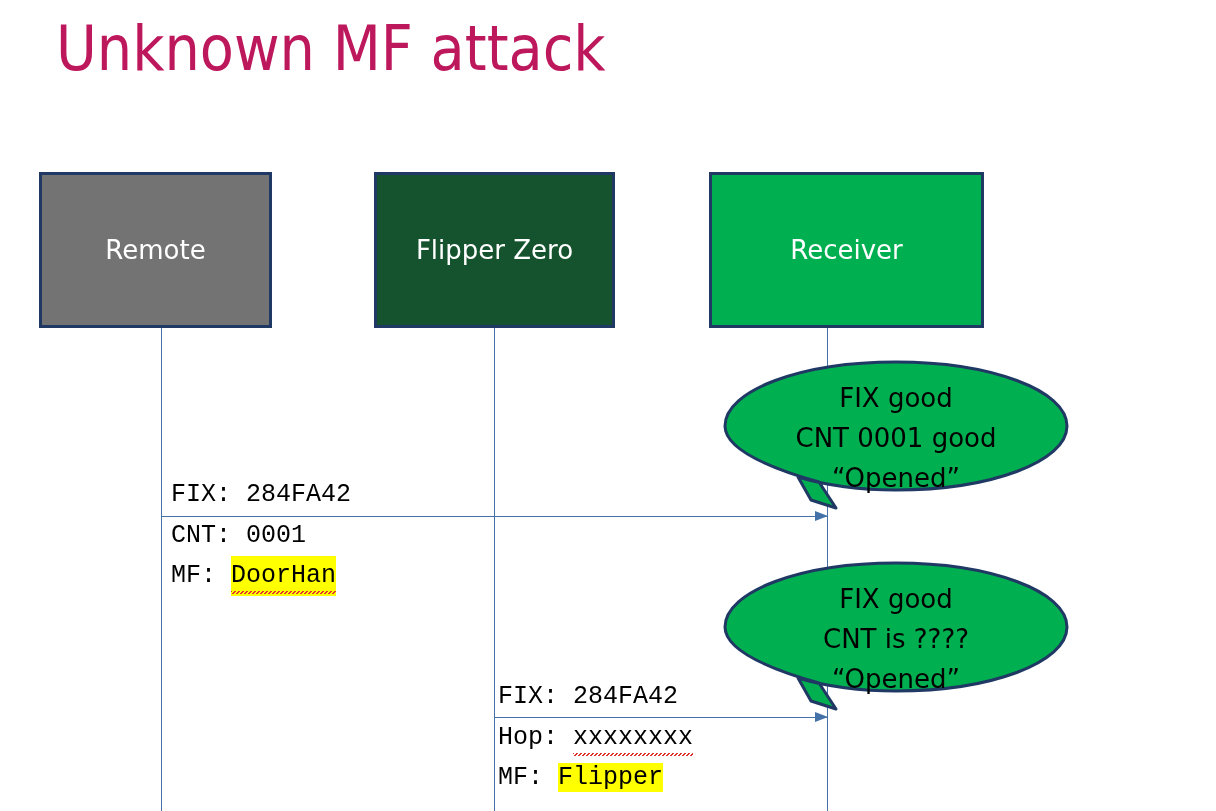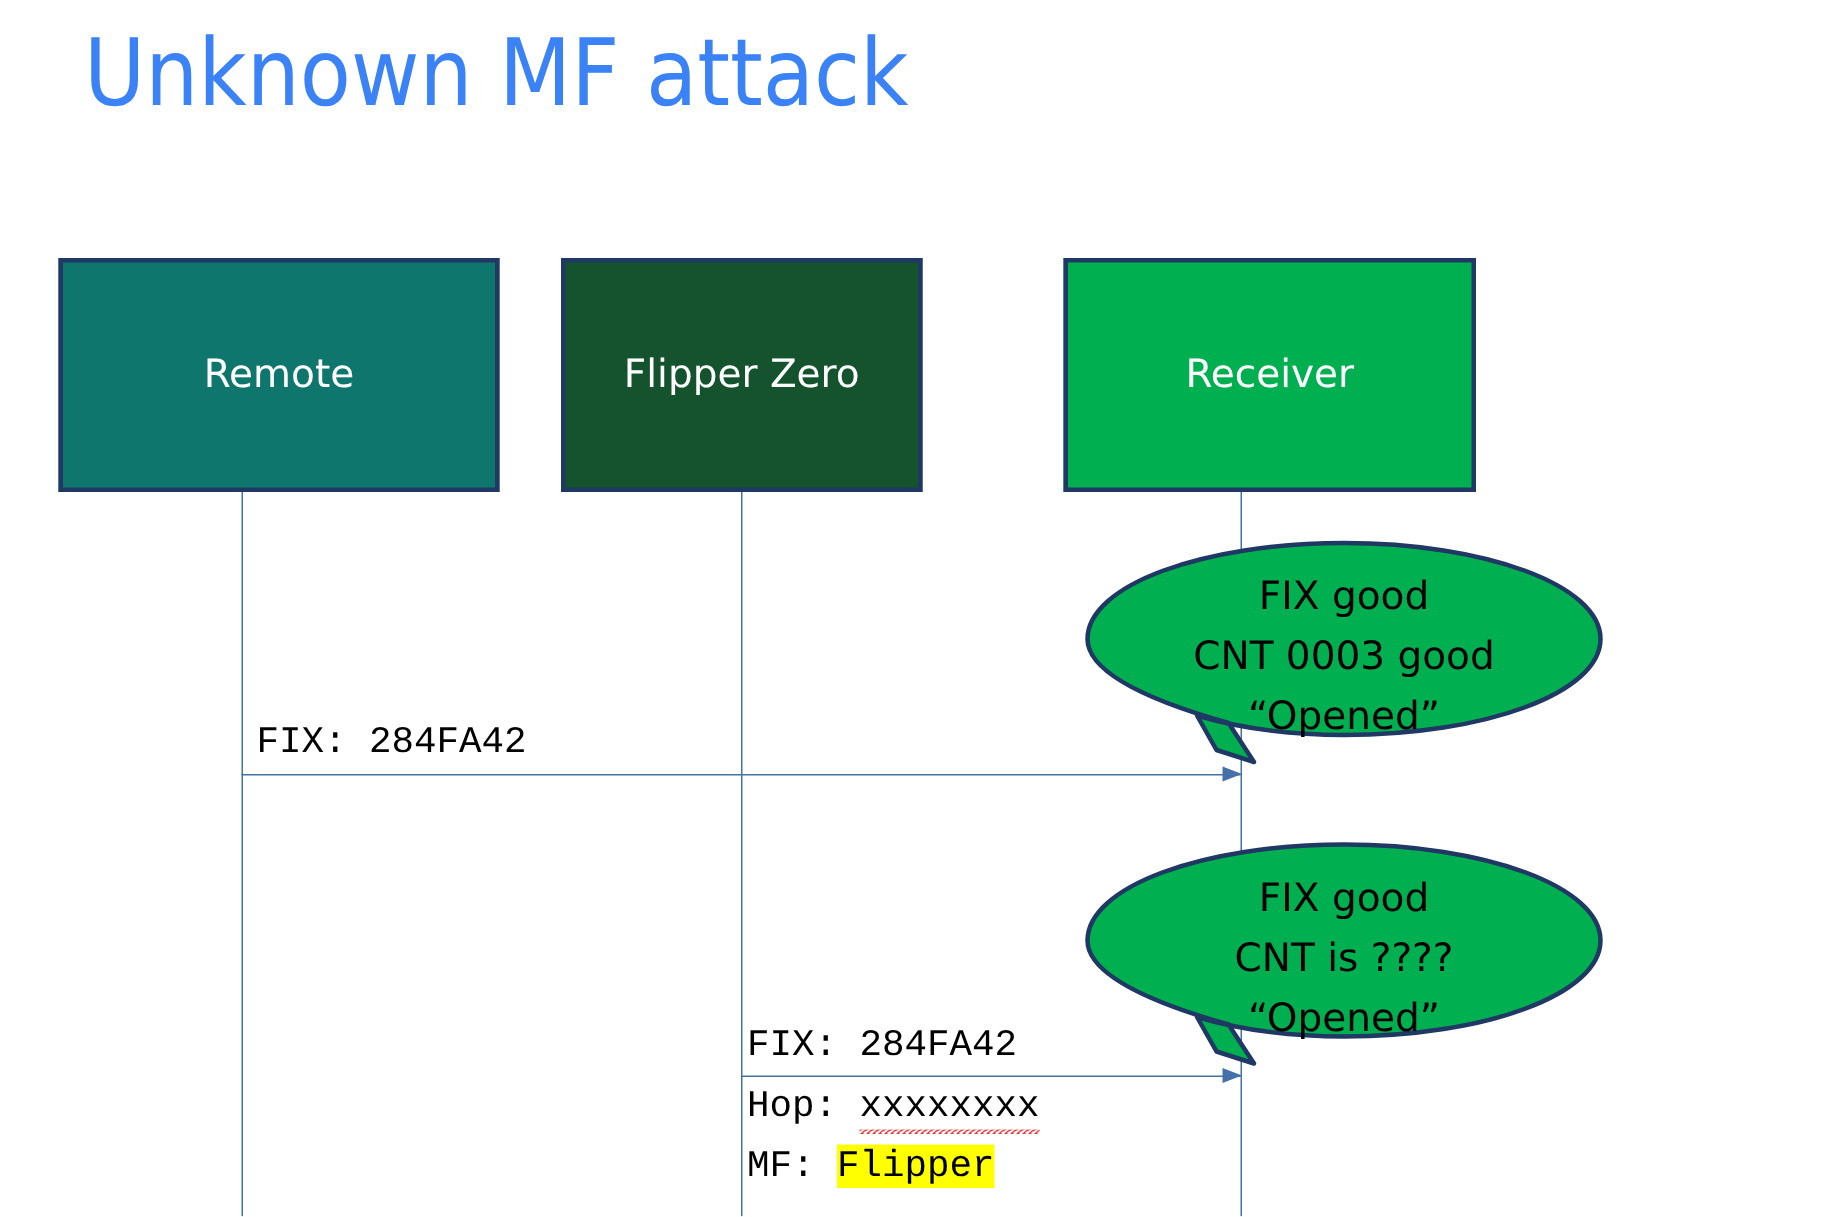--- a/index.html
+++ b/index.html
@@ -19,21 +19,21 @@
   }
 
   
   #slide-title {
     position: absolute;
     left: 56px;
     top: 8px;
     font-size: 62px;
     line-height: 82px;
     font-weight: 300;
-    color: #3b82f6;
+    color: #be185d;
     letter-spacing: 0px;
     white-space: nowrap;
     font-family: "DejaVu Sans Condensed", "Liberation Sans Narrow", "Liberation Sans", sans-serif;
     font-stretch: condensed;
   }
 
   
   .lifeline {
     position: absolute;
     width: 1px;
@@ -49,21 +49,21 @@
     border: 3px solid #1f3864;
     box-sizing: border-box;
     display: flex;
     align-items: center;
     justify-content: center;
     color: #ffffff;
     font-size: 26px;
     font-weight: 400;
     font-family: "DejaVu Sans", "Liberation Sans", sans-serif;
   }
-  #actor-remote   { left: 39px;  top: 172px; width: 294px; height: 156px; background: #0f766e; }
+  #actor-remote   { left: 39px;  top: 172px; width: 233px; height: 156px; background: #737373; }
   #actor-flipper  { left: 374px; top: 172px; width: 241px; height: 156px; background: #14532d; }
   #actor-receiver { left: 709px; top: 172px; width: 275px; height: 156px; background: #00b050; }
 
   
   .msg-arrow {
     position: absolute;
     height: 1px;
     background: #4472a8;
   }
   .msg-arrow::after {
@@ -164,20 +164,28 @@
   <div class="actor-box" id="actor-receiver">
     <span>Receiver</span>
   </div>
 
   <div class="msg-arrow" id="arrow-remote-to-receiver"></div>
 
   <div class="msg-label" id="msg1-top">
     <span>FIX: 284FA42</span>
   </div>
 
+  <div class="msg-label" id="msg1-bottom">
+    <div>
+      <span>CNT: 0001</span>
+    </div>
+    <div>
+      <span>MF: </span><span class="hl squiggle">DoorHan</span>
+    </div>
+  </div>
 
   <div class="msg-arrow" id="arrow-flipper-to-receiver"></div>
 
   <div class="msg-label" id="msg2-top">
     <span>FIX: 284FA42</span>
   </div>
 
   <div class="msg-label" id="msg2-bottom">
     <div>
       <span>Hop: </span><span class="squiggle">xxxxxxxx</span>
@@ -194,21 +202,21 @@
                C 344 102 267 130 173 130
                C 136 130 102 125 75 117
                L 88 140
                L 113 148
                L 96 122
                C 50 109 2 90 2 66
                C 2 30 79 2 173 2 Z" fill="#00b050" stroke="#1f3864" stroke-width="3" stroke-linejoin="round"></path>
     </svg>
     <div class="callout-text">
       <div>FIX good</div>
-      <div>CNT 0003 good</div>
+      <div>CNT 0001 good</div>
       <div>“Opened”</div>
     </div>
   </div>
 
   <div class="callout" id="callout-2">
     <svg width="346" height="150" viewBox="0 0 346 150">
       <path d="M 173 2
                C 267 2 344 30 344 66
                C 344 102 267 130 173 130
                C 136 130 102 125 75 117

